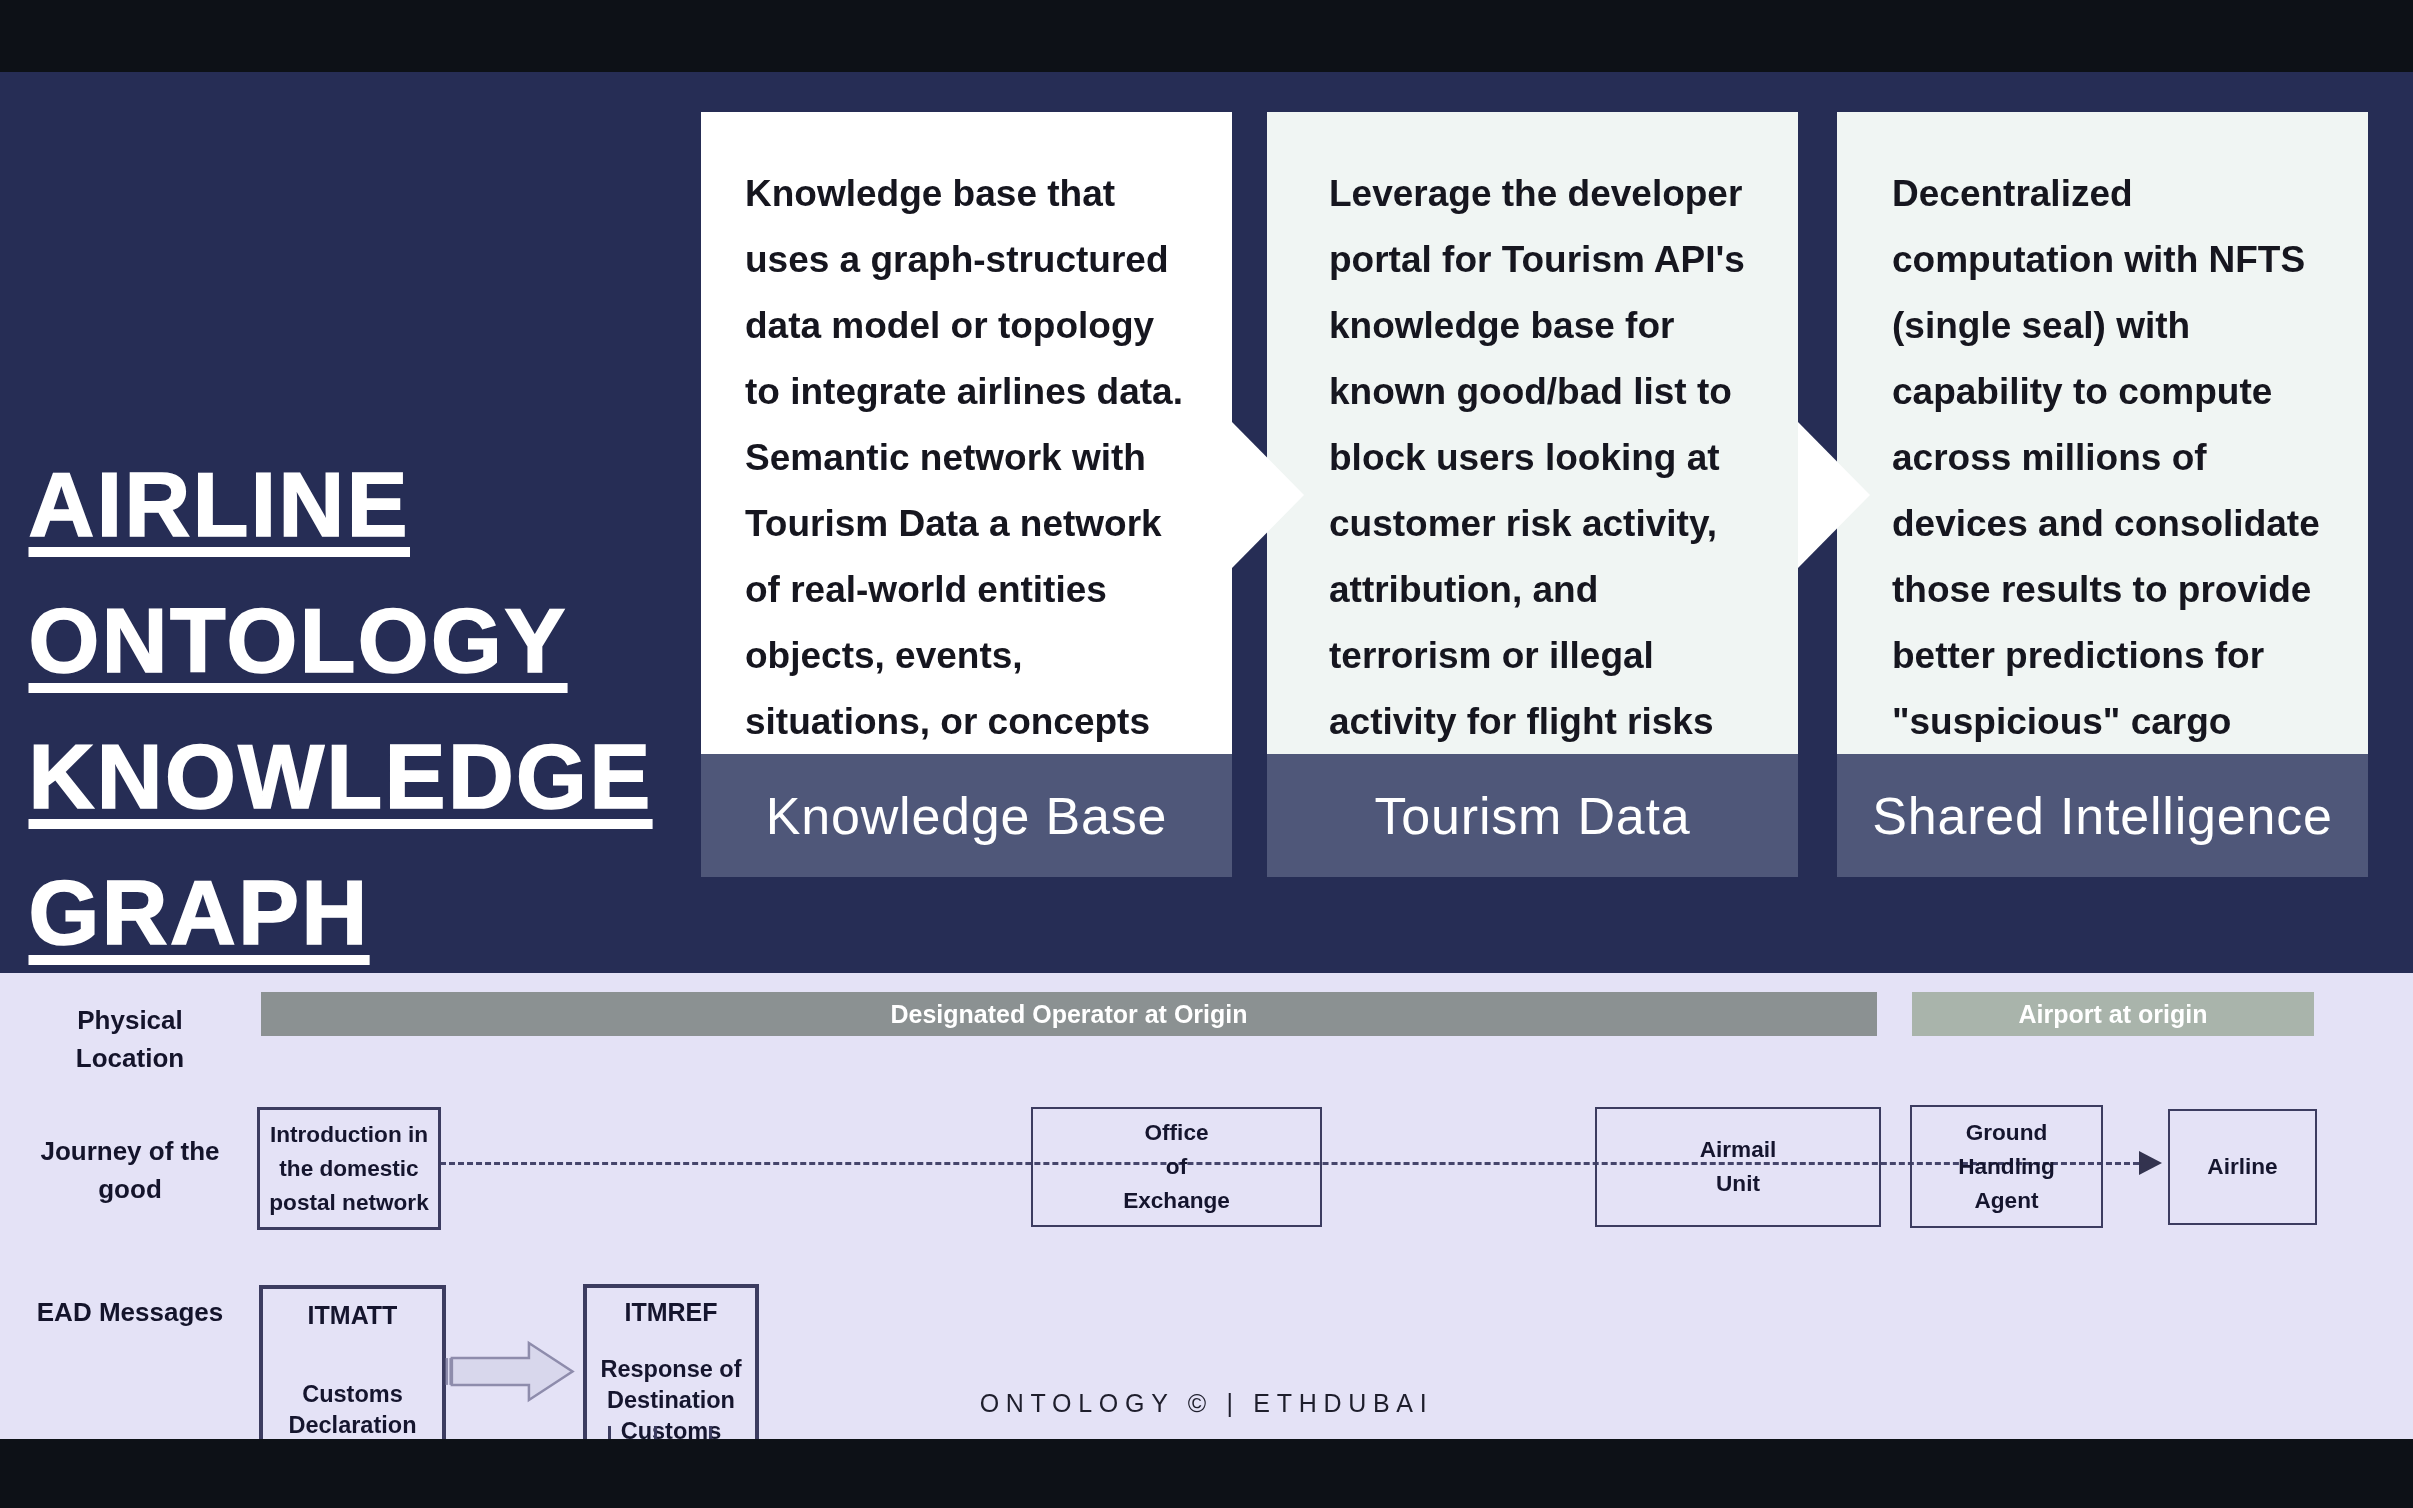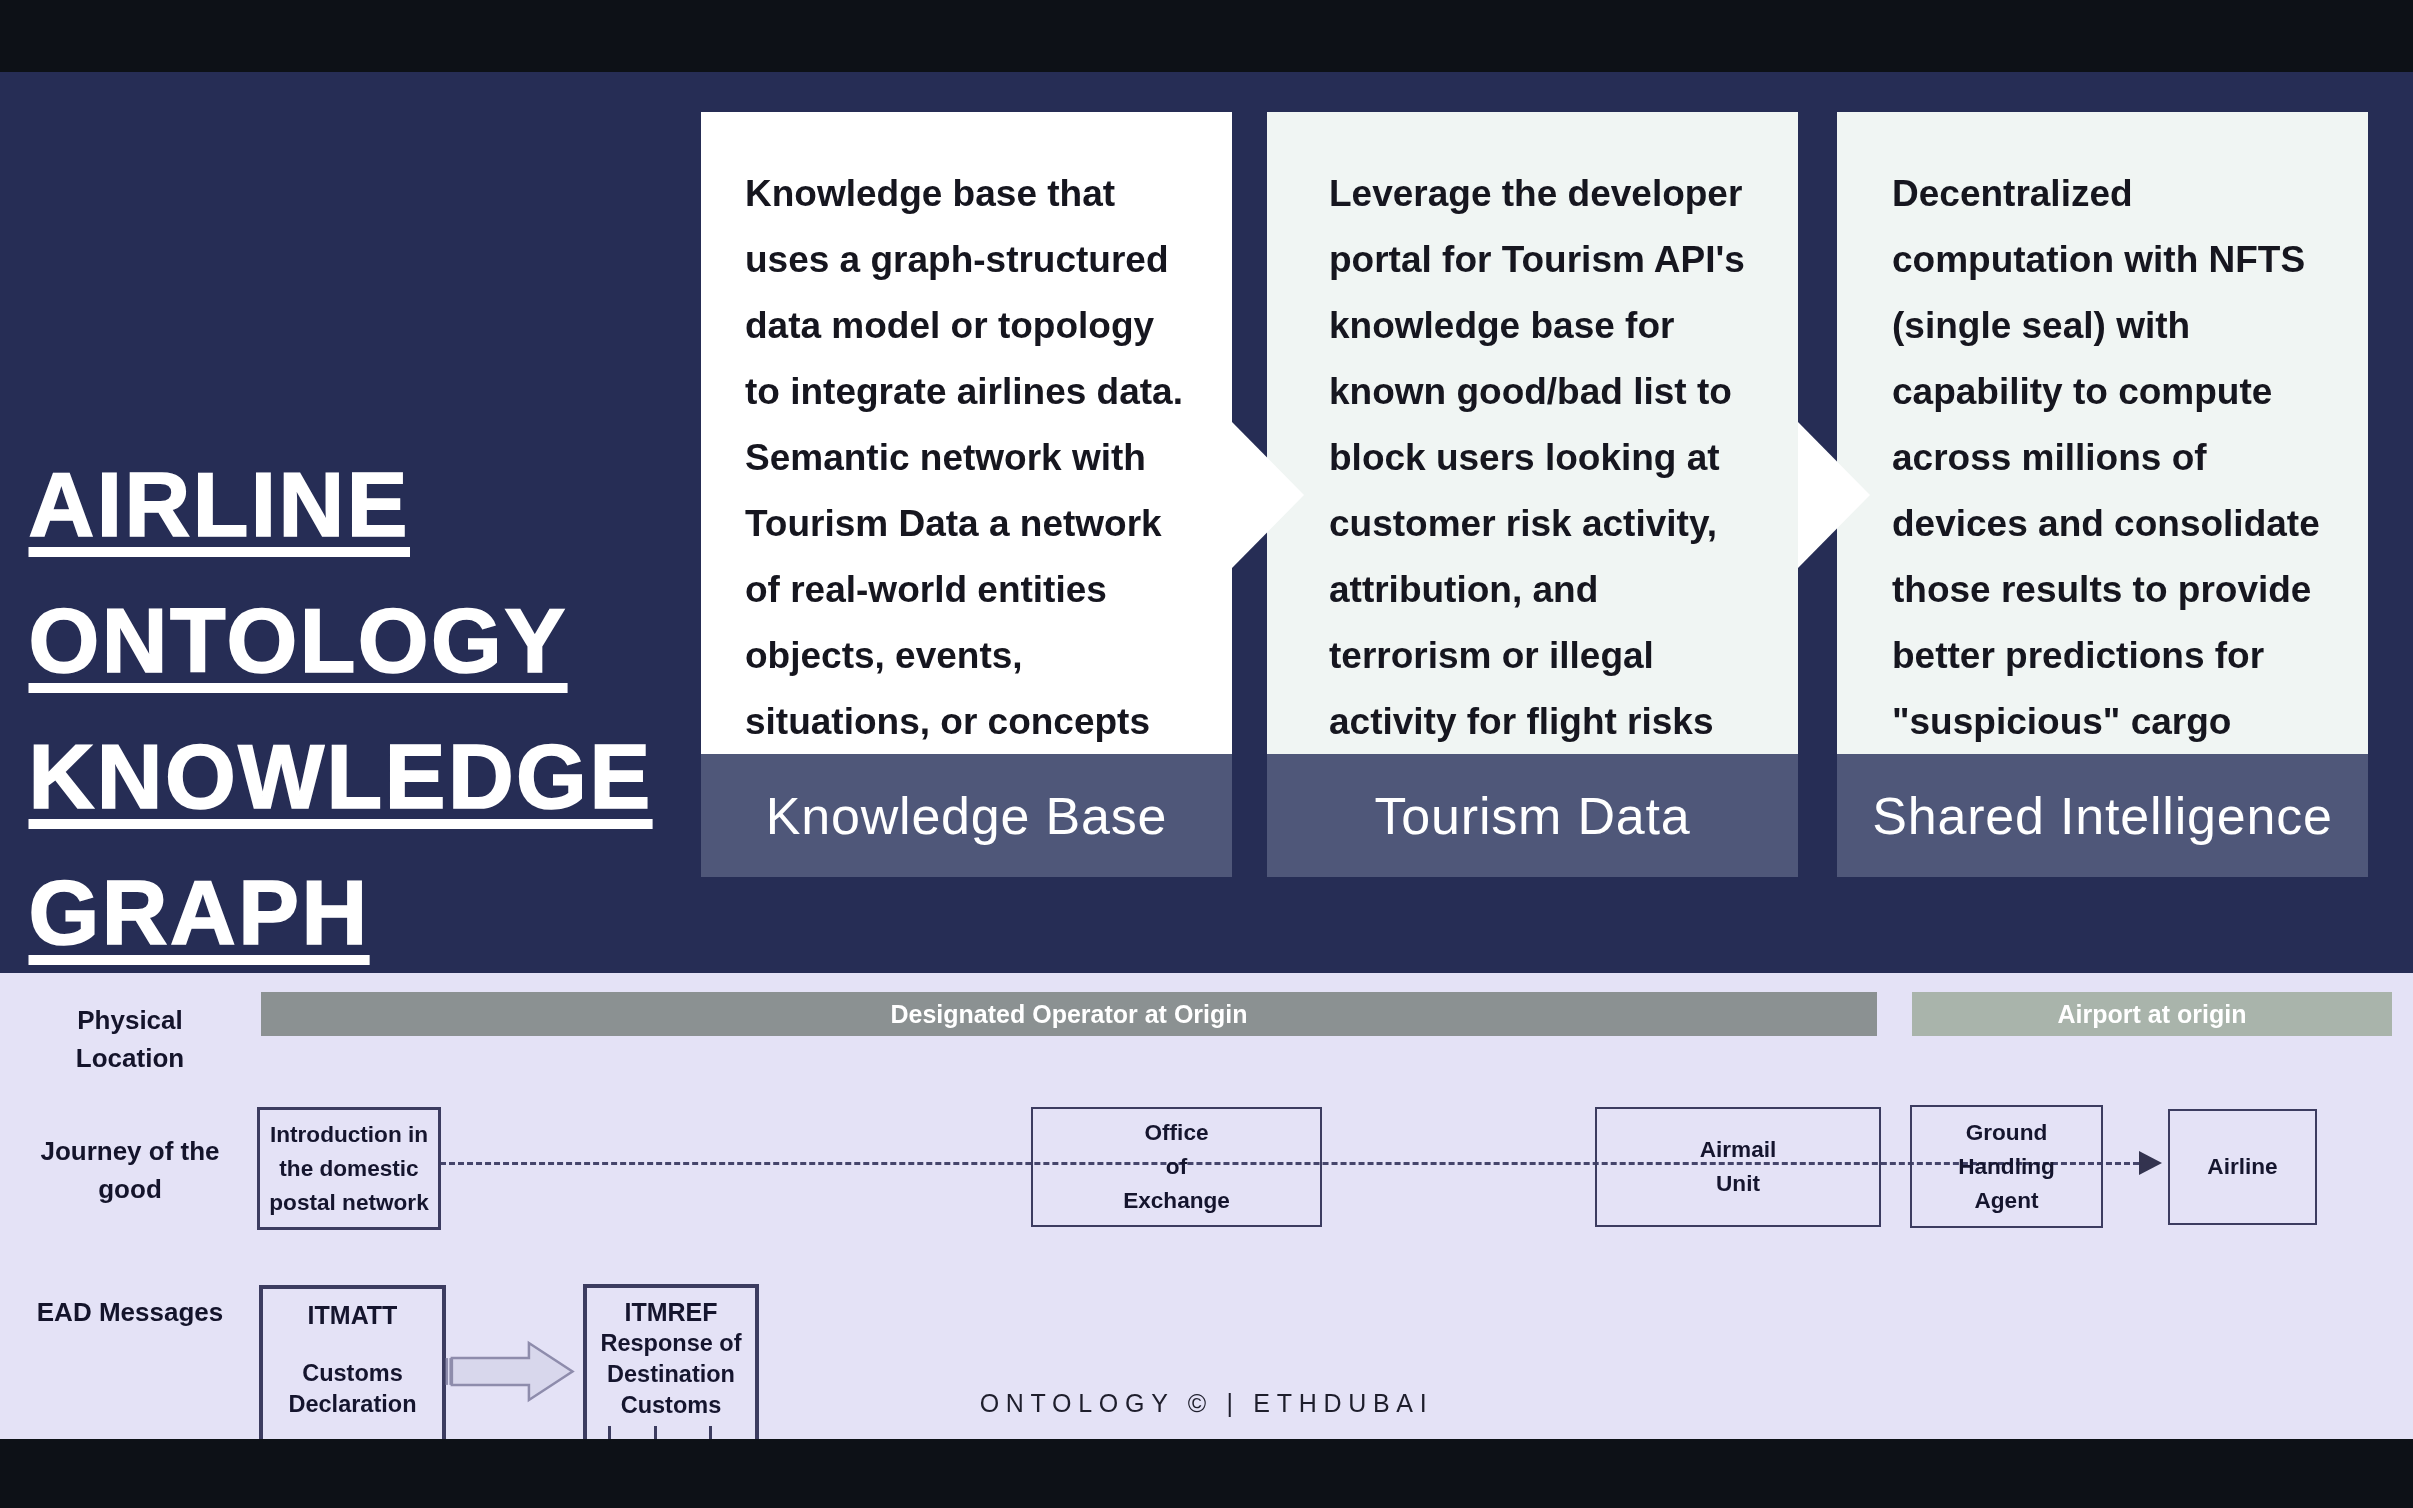--- a/index.html
+++ b/index.html
@@ -40,40 +40,40 @@
   .diagram{position:absolute;left:0;top:973px;width:2413px;height:466px;background:#e4e2f6;}
   .row-label{position:absolute;left:25px;width:210px;text-align:center;color:#14142b;
       font-weight:700;font-size:26px;line-height:38px;}
   .row-label.physical{top:28px;}
   .row-label.journey{top:159px;}
   .row-label.ead{top:320px;}
 
   .loc-bar{position:absolute;top:19px;height:44px;display:flex;align-items:center;
       justify-content:center;color:#ffffff;font-weight:700;font-size:25px;text-align:right;}
   .loc-bar.dark{left:261px;width:1616px;background:#8b9192;}
-  .loc-bar.light{left:1912px;width:480px;background:#a9b4ab;}
+  .loc-bar.light{left:1912px;width:402px;background:#a9b4ab;}
 
   .dash-line{position:absolute;left:440px;top:189px;width:1708px;height:0;
       border-top:3.4px dashed #45456b;}
   .dash-arrowhead{position:absolute;left:2139px;top:178px;width:0;height:0;
       border-left:23.5px solid #33334f;border-top:12.6px solid transparent;
       border-bottom:12.6px solid transparent;}
 
   .dbox{position:absolute;display:flex;align-items:center;justify-content:center;
       text-align:center;color:#15152e;font-weight:700;font-size:22.6px;line-height:34px;
       border:2.5px solid #3c3c60;background:transparent;}
   .dbox.intro{left:257px;top:134px;width:178px;height:117px;border-width:3.4px;}
   .dbox.office{left:1031px;top:134px;width:287px;height:116px;}
   .dbox.airmail{left:1595px;top:134px;width:282px;height:116px;}
   .dbox.ground{left:1910px;top:132px;width:189px;height:119px;}
   .dbox.airline{left:2168px;top:136px;width:145px;height:112px;}
 
   .ead-box{position:absolute;border:4.2px solid #3c3c60;background:transparent;
       color:#15152e;font-weight:700;text-align:center;display:flex;flex-direction:column;
-      align-items:center;}
+      align-items:center;justify-content:space-between;}
   .ead-box.itmatt{left:259px;top:312px;width:179px;height:142px;padding-top:10px;}
   .ead-box.itmref{left:583px;top:311px;width:168px;height:151px;padding-top:8.4px;}
   .ead-title{font-size:25px;line-height:32px;}
   .ead-body{font-size:23.5px;line-height:31px;}
   .ead-box.itmatt .ead-body{margin-top:27px;}
   .tick{position:absolute;width:2.5px;background:#3c3c60;top:453px;height:13.4px;}
   .tick.t1{left:608px;} .tick.t2{left:654px;} .tick.t3{left:709px;}
 
   .block-arrow{position:absolute;left:445px;top:365px;width:131px;height:67px;}
 

